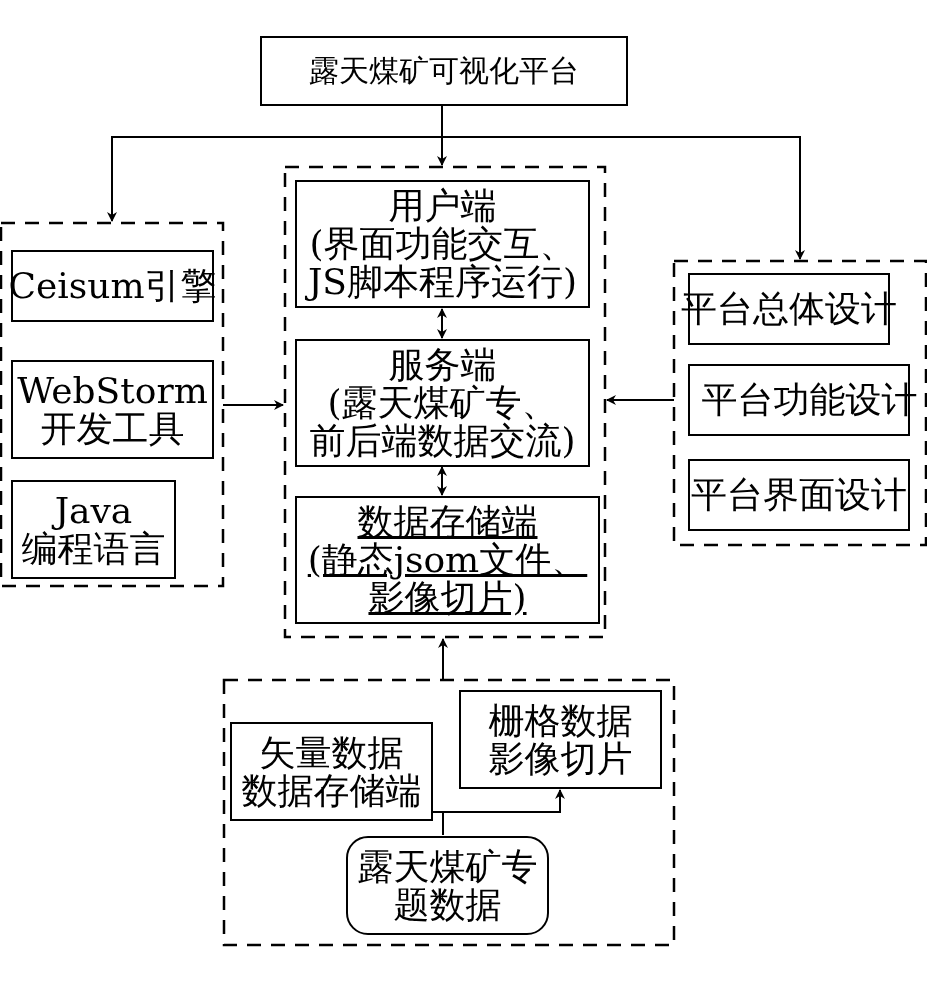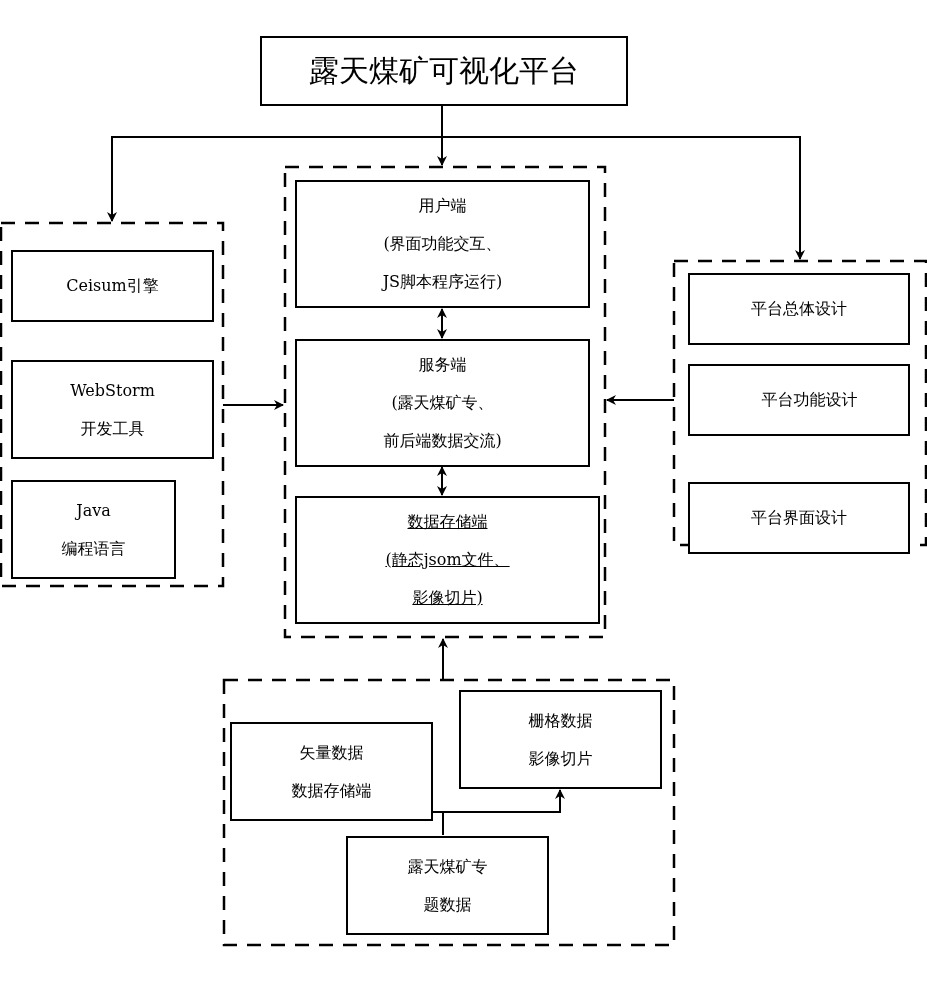--- a/index.html
+++ b/index.html
@@ -1,20 +1,20 @@
 <!DOCTYPE html>
 <html><head>
   <meta charset="utf-8">
   <style>
     html, body { margin: 0; padding: 0; background: #ffffff; }
     body { width: 927px; height: 982px; position: relative; overflow: hidden;
            font-family: "DejaVu Serif", "Liberation Serif", serif; color: #000; }
     .box { position: absolute; box-sizing: border-box; border: 2px solid #000; background: #fff;
            display: flex; flex-direction: column; align-items: center; justify-content: center;
-           text-align: center; font-size: 16px; line-height: 38px; }
+           text-align: center; font-size: 36px; line-height: 38px; }
     svg.wires { position: absolute; left: 0; top: 0; }
     .line { white-space: nowrap; }
   </style>
 </head>
 <body>
 
 <svg class="wires" width="927" height="982">
   <defs>
     <marker id="arr" markerWidth="10" markerHeight="12" refX="9" refY="6" orient="auto" markerUnits="userSpaceOnUse">
       <path d="M0,1 L10,6 L0,11 L3,6 Z" fill="#000"></path>
@@ -73,34 +73,34 @@
   <span class="line">服务端</span>
   <span class="line">(露天煤矿专、</span>
   <span class="line">前后端数据交流)</span>
 </div>
 <div class="box" style="left:295px;top:496px;width:305px;height:128px;text-decoration:underline;">
   <span class="line">数据存储端</span>
   <span class="line">(静态jsom文件、</span>
   <span class="line">影像切片)</span>
 </div>
 
-<div class="box" style="left:688px;top:273px;width:222px;height:72px;">
+<div class="box" style="left:688px;top:273px;width:202px;height:72px;">
   <span class="line">平台总体设计</span>
 </div>
 <div class="box" style="left:688px;top:364px;width:222px;height:72px;padding-left:21px;">
   <span class="line">平台功能设计</span>
 </div>
-<div class="box" style="left:688px;top:459px;width:222px;height:72px;margin-top:23px;">
+<div class="box" style="left:688px;top:459px;width:222px;height:72px;">
   <span class="line">平台界面设计</span>
 </div>
 
 <div class="box" style="left:230px;top:690px;width:203px;height:99px;margin-top:32px;">
   <span class="line">矢量数据</span>
   <span class="line">数据存储端</span>
 </div>
 <div class="box" style="left:459px;top:690px;width:203px;height:99px;">
   <span class="line">栅格数据</span>
   <span class="line">影像切片</span>
 </div>
-<div class="box" style="left:346px;top:836px;width:203px;height:99px;">
+<div class="box" style="left:346px;top:836px;width:203px;height:99px;border-radius:22px;">
   <span class="line">露天煤矿专</span>
   <span class="line">题数据</span>
 </div>
 
 </body></html>

